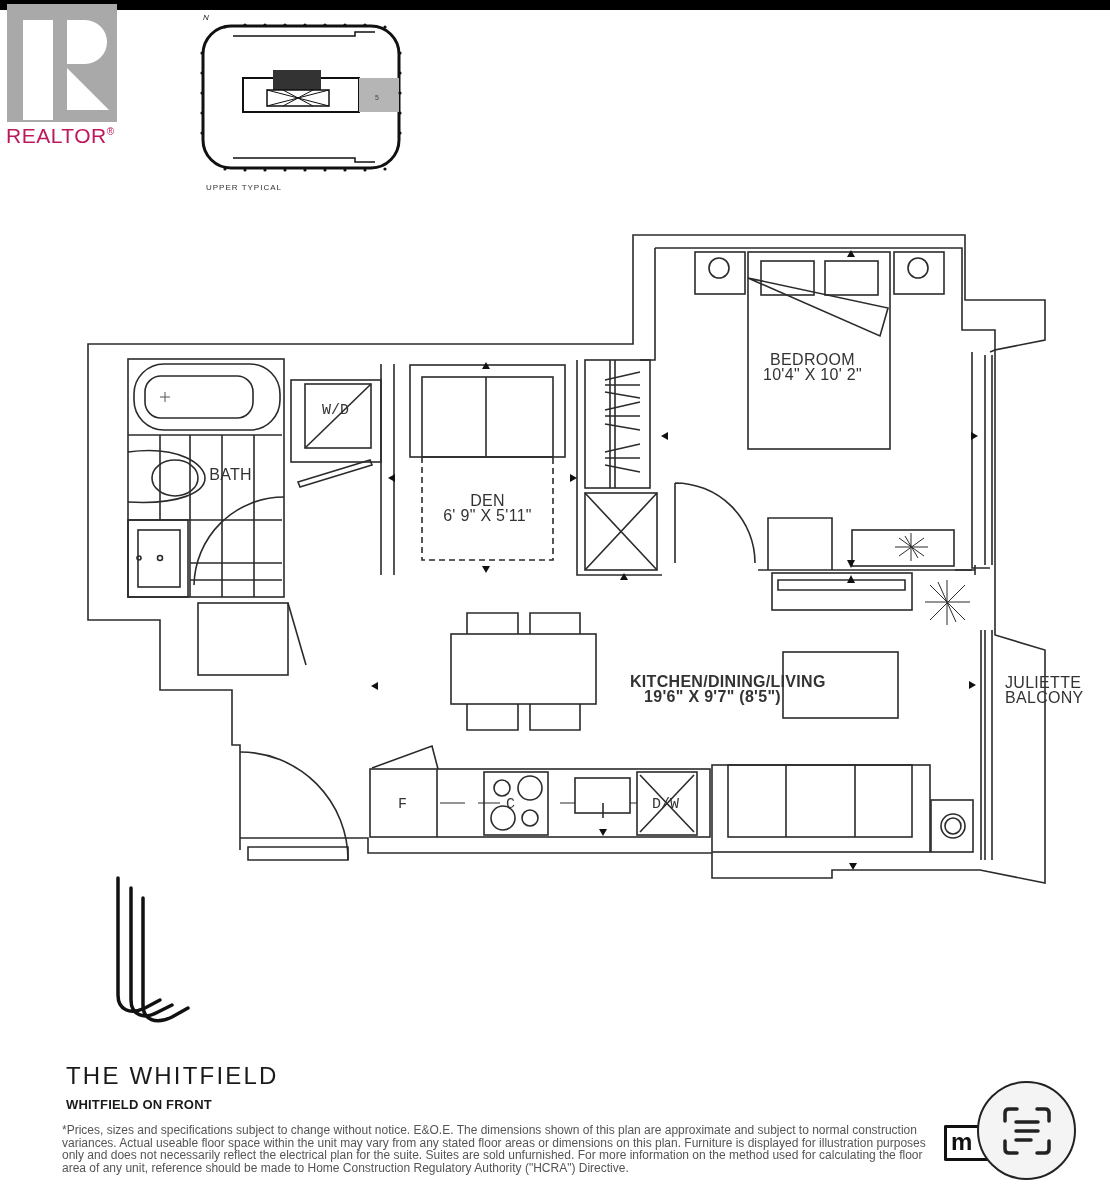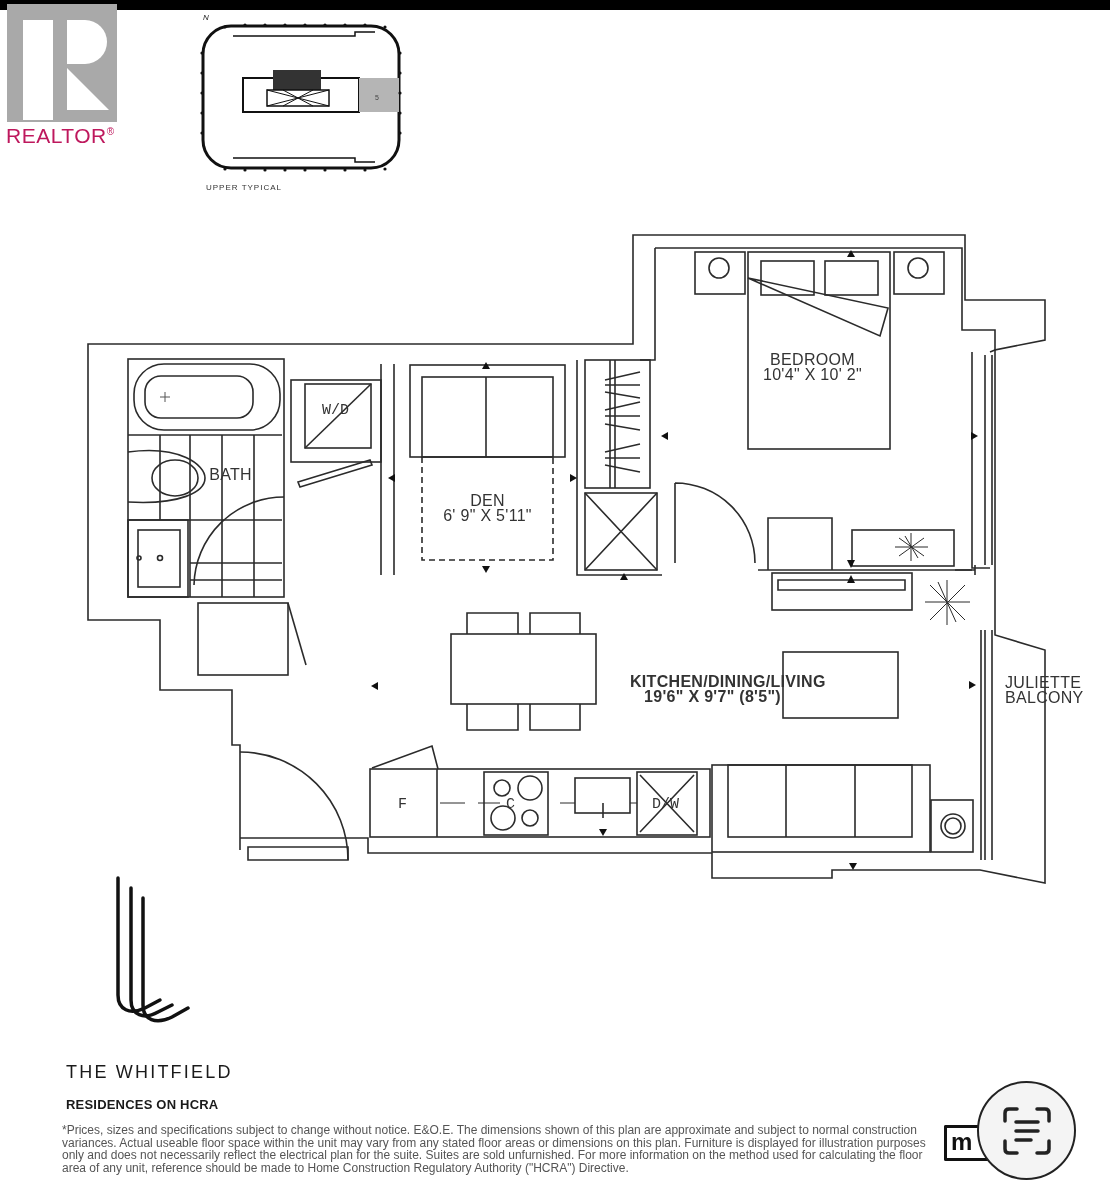--- a/index.html
+++ b/index.html
@@ -7,21 +7,21 @@
     .topbar { position: absolute; left: 0; top: 0; width: 1110px; height: 10px; background: #000; }
     .realtor { position: absolute; left: 0; top: 0; width: 130px; height: 160px; }
     .realtor-box { position: absolute; left: 7px; top: 4px; width: 110px; height: 118px; background: #a9a9a9; }
     .realtor-text { position: absolute; left: 6px; top: 124px; font-size: 21px; color: #be185d; letter-spacing: 0.5px; font-family: "Liberation Sans", sans-serif; }
     .realtor-text sup { font-size: 10px; }
     .keyplan { position: absolute; left: 195px; top: 8px; }
     .keyplan-label { position: absolute; left: 206px; top: 183px; font-size: 8px; color: #333; letter-spacing: 1px; font-family: "Liberation Sans", sans-serif; }
     .plan { position: absolute; left: 0; top: 0; }
     .room-label { position: absolute; font-size: 16px; color: #333; text-align: center; line-height: 15px; letter-spacing: 0.3px; font-family: "Liberation Sans", sans-serif; }
     .fixture-label { position: absolute; font-size: 15px; color: #333; font-family: Liberation Mono, monospace; }
-    .brand-title { position: absolute; left: 66px; top: 1062px; font-size: 18px; color: #1a1a1a; letter-spacing: 2.2px; font-family: "Liberation Sans", sans-serif; }
+    .brand-title { position: absolute; left: 66px; top: 1062px; font-size: 24px; color: #1a1a1a; letter-spacing: 2.2px; font-family: "Liberation Sans", sans-serif; }
     .brand-sub { position: absolute; left: 66px; top: 1097px; font-size: 13px; color: #1a1a1a; font-weight: bold; letter-spacing: 0.2px; font-family: "Liberation Sans", sans-serif; }
     .disclaimer { position: absolute; left: 62px; top: 1124px; width: 880px; font-size: 12px; color: #555; line-height: 12.5px; font-family: "Liberation Sans", sans-serif; }
     .mm-logo { position: absolute; left: 944px; top: 1125px; width: 50px; height: 36px; border: 3px solid #111; border-right: none; border-radius: 2px 0 0 2px; box-sizing: border-box; font-weight: bold; font-size: 24px; color: #111; line-height: 28px; padding-left: 4px; font-family: "Liberation Sans", sans-serif; }
     .scan-button { position: absolute; left: 977px; top: 1081px; width: 99px; height: 99px; border-radius: 50%; border: 2px solid #222; background: #f4f4f4; box-sizing: border-box; cursor: pointer; }
     .scan-button svg { position: absolute; left: 22px; top: 22px; }
   </style>
 </head>
 <body>
 
 <div class="topbar"></div>
@@ -230,21 +230,21 @@
 <div class="fixture-label" style="left:652px; top:796px;">D/W</div>
 
 <svg style="position:absolute; left:110px; top:870px;" width="90" height="160" viewBox="0 0 90 160">
   <g fill="none" stroke="#111" stroke-width="3.5" stroke-linecap="round">
     <path d="M8 8 V125 C8 140 20 145 35 138 L50 130"></path>
     <path d="M21 18 V130 C21 145 34 150 48 142 L62 135"></path>
     <path d="M33 28 V135 C33 150 46 155 62 147 L78 138"></path>
   </g>
 </svg>
 <div class="brand-title">THE WHITFIELD</div>
-<div class="brand-sub">RESIDENCES ON HCRA</div>
+<div class="brand-sub">WHITFIELD ON FRONT</div>
 
 <div class="disclaimer">*Prices, sizes and specifications subject to change without notice. E&amp;O.E. The dimensions shown of this plan are approximate and subject to normal construction variances. Actual useable floor space within the unit may vary from any stated floor areas or dimensions on this plan. Furniture is displayed for illustration purposes only and does not necessarily reflect the electrical plan for the suite. Suites are sold unfurnished. For more information on the method used for calculating the floor area of any unit, reference should be made to Home Construction Regulatory Authority ("HCRA") Directive.</div>
 
 <div class="mm-logo">m</div>
 
 <div class="scan-button">
   <svg width="52" height="52" viewBox="0 0 52 52">
     <g fill="none" stroke="#222" stroke-width="3.5" stroke-linecap="round">
       <path d="M4 16 V8 Q4 4 8 4 H16"></path>
       <path d="M36 4 H44 Q48 4 48 8 V16"></path>

